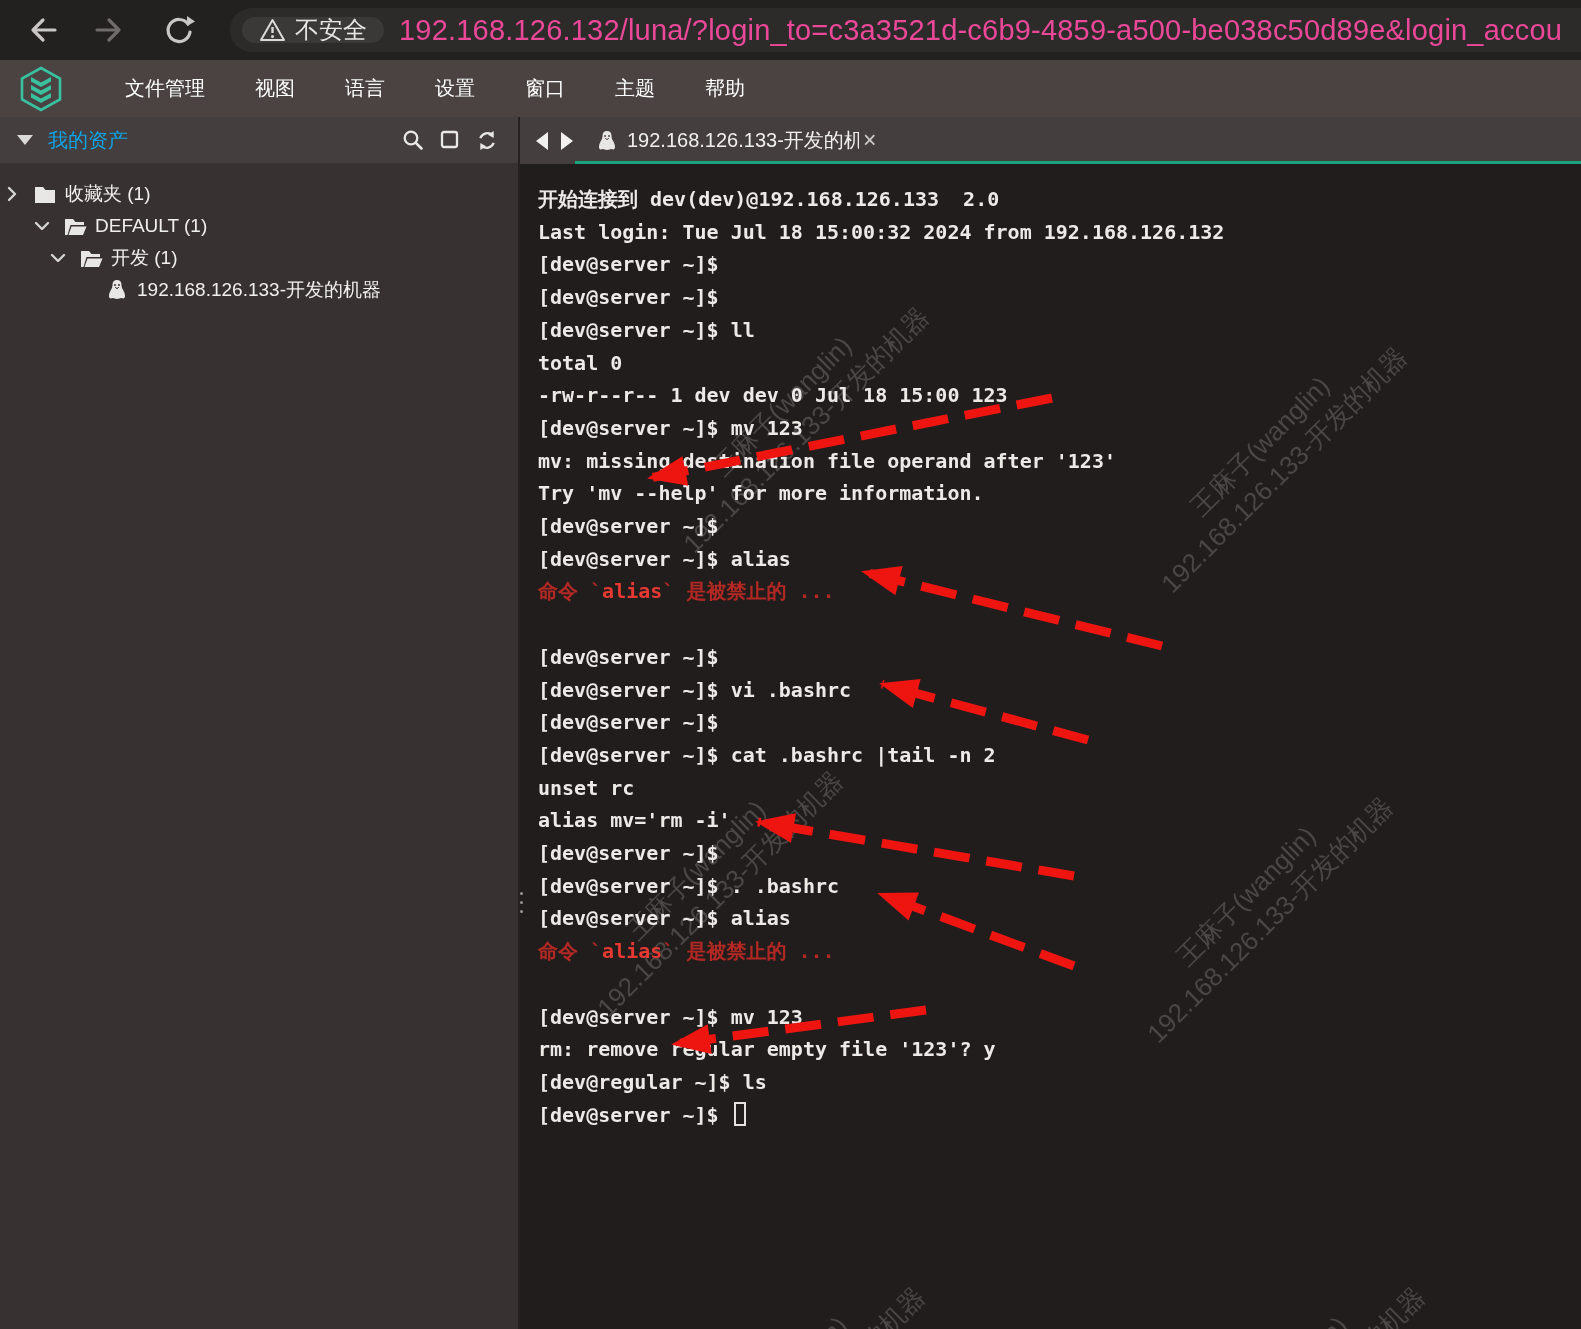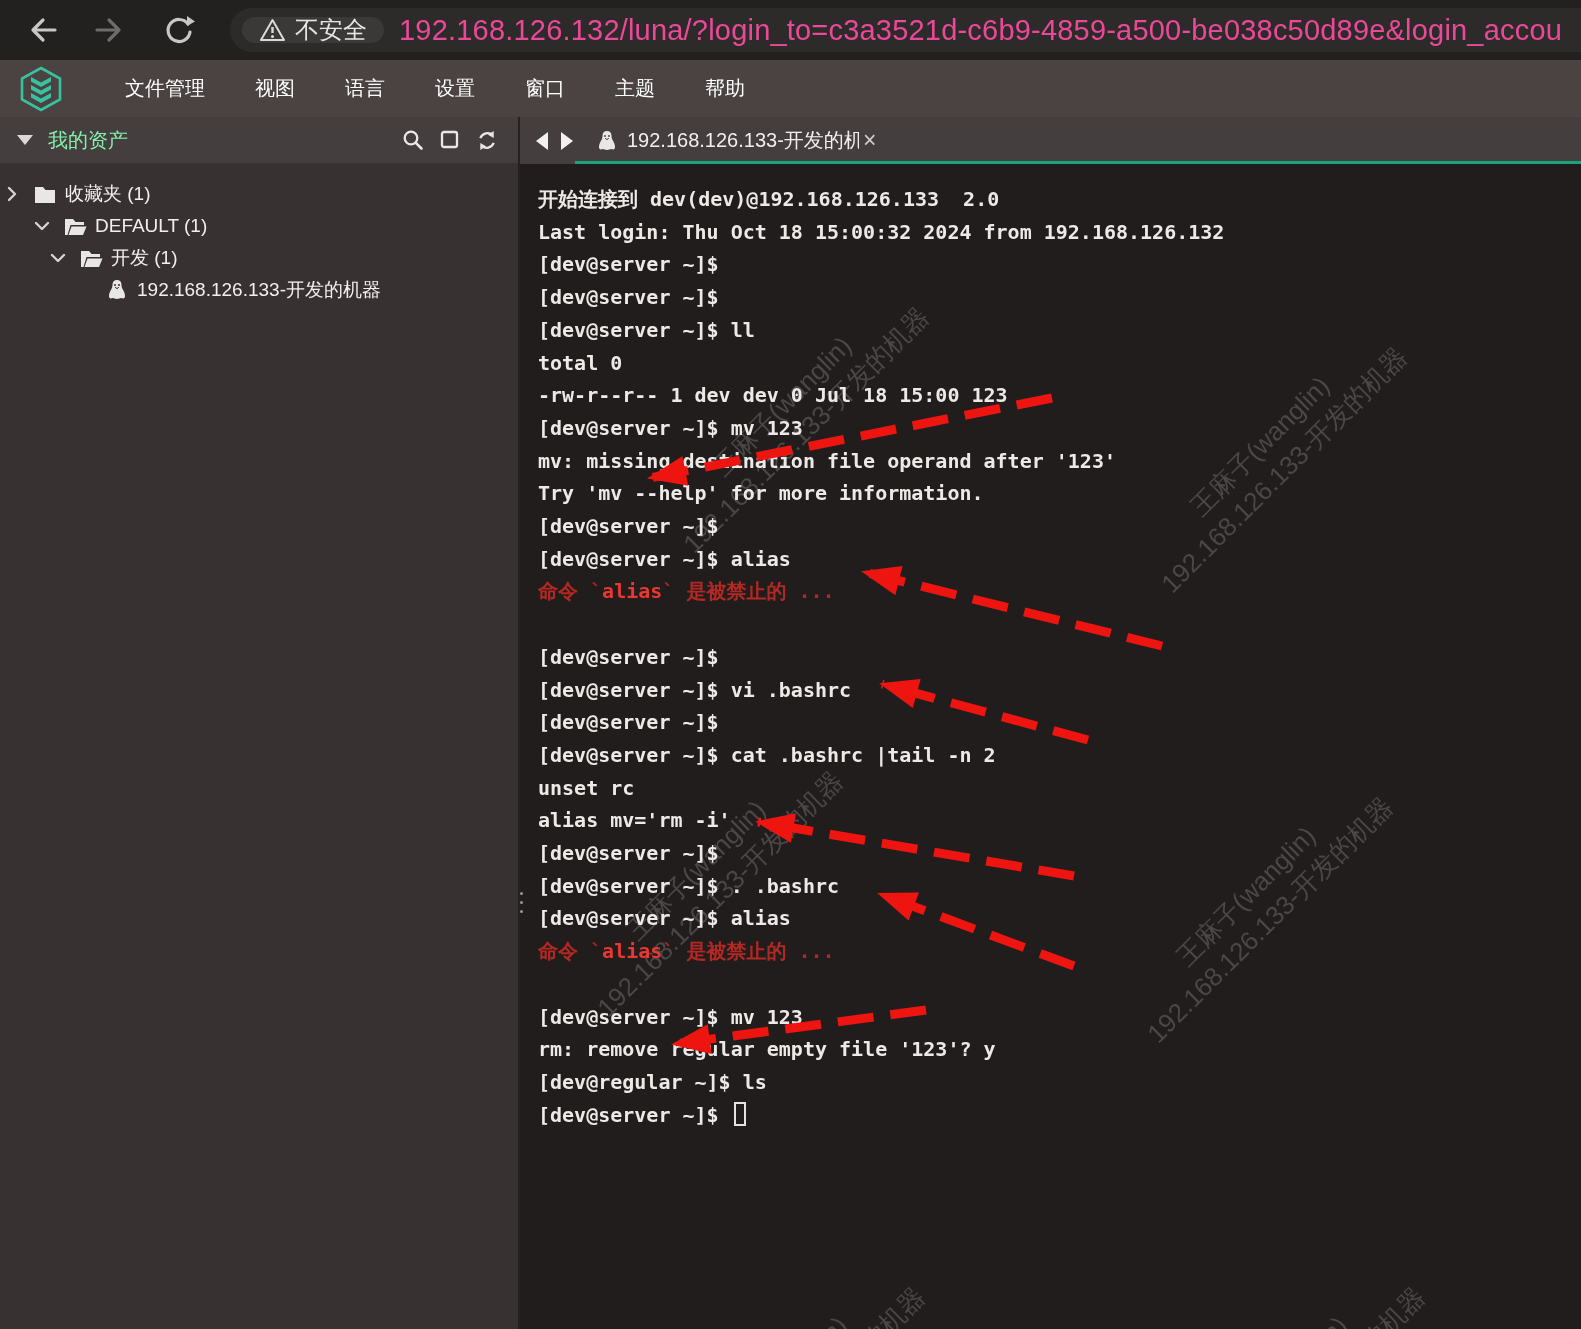--- a/index.html
+++ b/index.html
@@ -35,21 +35,21 @@
   .menu-items { display:flex; margin-left:61px; gap:50px; }
   .menu-item { font-size:20px; color:#ffffff; cursor:default; }
 
   
   .sidebar { position:absolute; top:117px; left:0; width:518px; bottom:0; background:#373131; }
   .sidebar-header { height:46px; background:#453e3e; display:flex; align-items:center; }
   .tri-down {
     margin-left:17px; width:0; height:0; flex:none;
     border-left:8px solid transparent; border-right:8px solid transparent; border-top:10px solid #dcdad8;
   }
-  .sidebar-title { margin-left:15px; font-size:20px; color:#86efac; }
+  .sidebar-title { margin-left:15px; font-size:20px; color:#0ea5e9; }
   .header-icons { margin-left:auto; margin-right:20px; display:flex; align-items:center; gap:15px; }
   .hicon { width:22px; height:22px; display:flex; align-items:center; justify-content:center; }
 
   .tree { padding-top:15px; font-size:19px; color:#f1efed; }
   .tree-row { height:32px; display:flex; align-items:center; white-space:nowrap; }
   .tw { display:inline-flex; align-items:center; justify-content:center; flex:none; }
   .chev { width:24px; height:24px; color:#d6d4d2; }
   .ticon { width:26px; height:24px; margin-right:5px; }
   .tree-label { margin-left:2px; }
 
@@ -272,21 +272,21 @@
           <div>王麻子(wanglin)</div>
           <div>192.168.126.133-开发的机器</div>
         </div>
         <div class="watermark" style="left: 770px; top: 1234px;">
           <div>王麻子(wanglin)</div>
           <div>192.168.126.133-开发的机器</div>
         </div>
       </div>
     <div class="term-output" id="term-output">
         <div class="term-line"><span>开始连接到 dev(dev)@192.168.126.133  2.0</span></div>
-        <div class="term-line"><span>Last login: Thu Oct 18 15:00:32 2024 from 192.168.126.132</span></div>
+        <div class="term-line"><span>Last login: Tue Jul 18 15:00:32 2024 from 192.168.126.132</span></div>
         <div class="term-line"><span>[dev@server ~]$</span></div>
         <div class="term-line"><span>[dev@server ~]$</span></div>
         <div class="term-line"><span>[dev@server ~]$ ll</span></div>
         <div class="term-line"><span>total 0</span></div>
         <div class="term-line"><span>-rw-r--r-- 1 dev dev 0 Jul 18 15:00 123</span></div>
         <div class="term-line"><span>[dev@server ~]$ mv 123</span></div>
         <div class="term-line"><span>mv: missing destination file operand after '123'</span></div>
         <div class="term-line"><span>Try 'mv --help' for more information.</span></div>
         <div class="term-line"><span>[dev@server ~]$</span></div>
         <div class="term-line"><span>[dev@server ~]$ alias</span></div>

